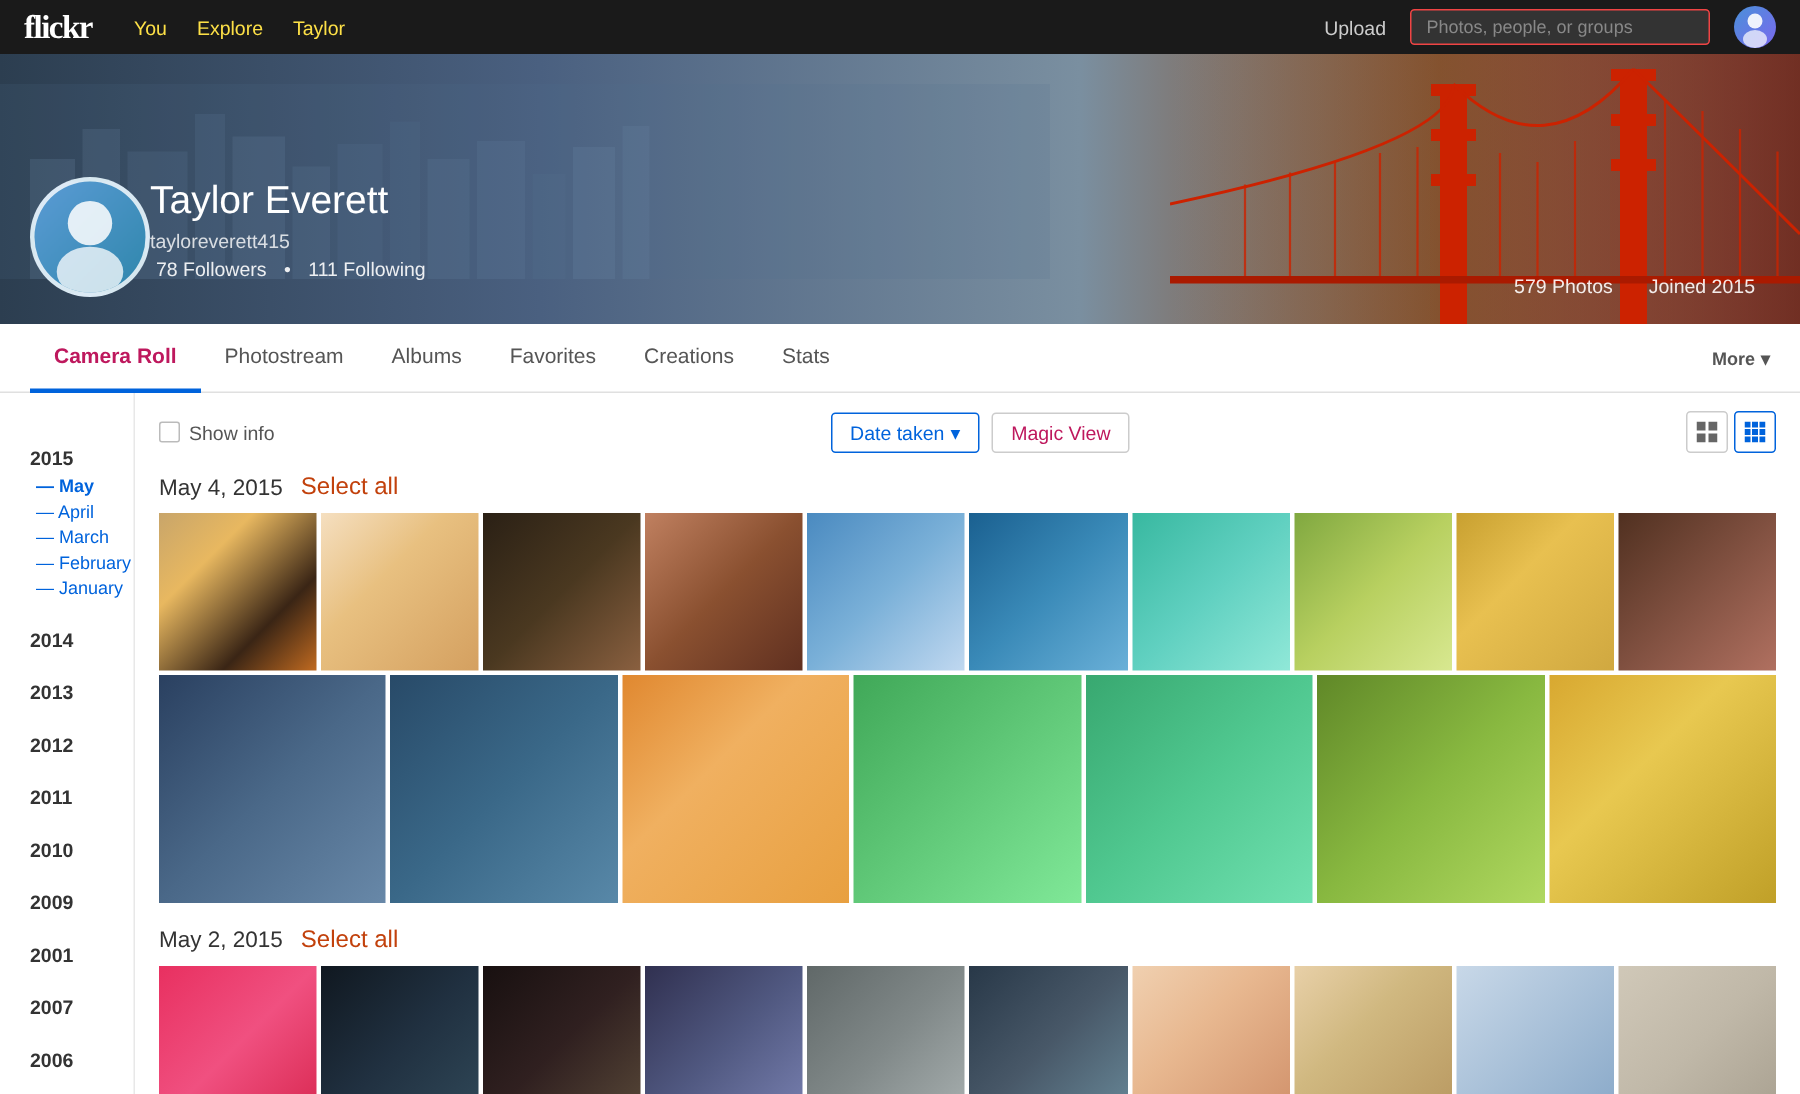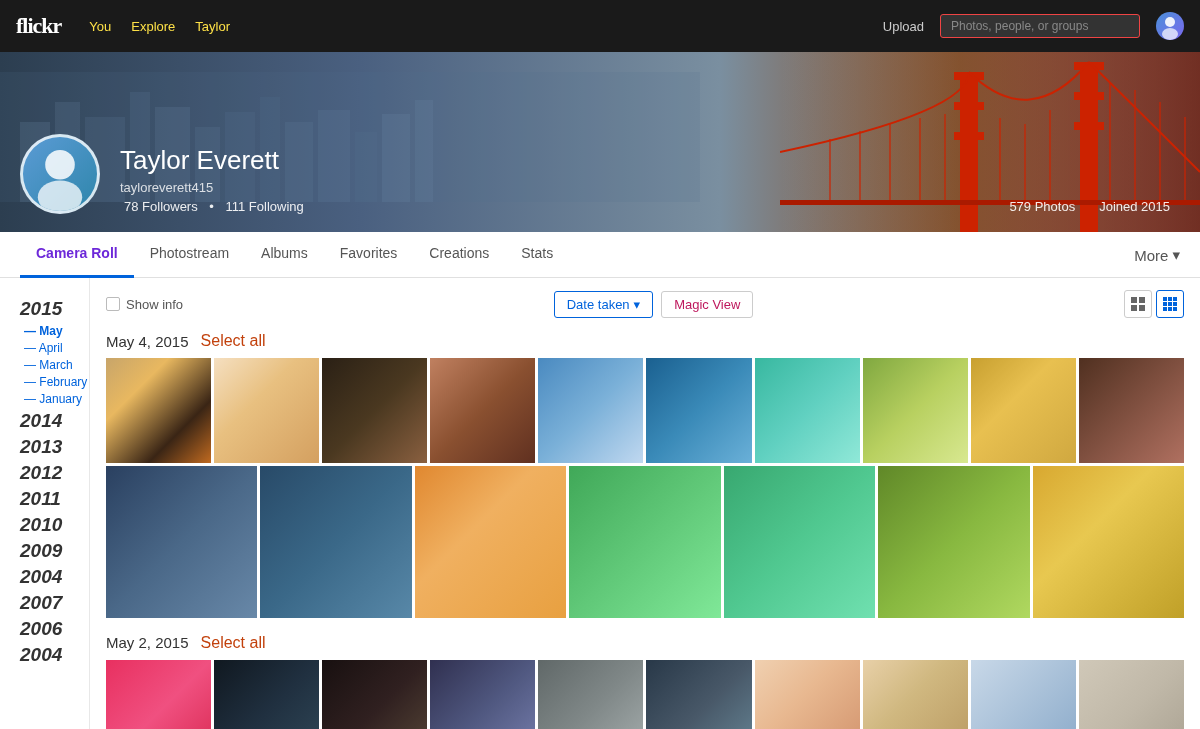--- a/index.html
+++ b/index.html
@@ -1,21 +1,21 @@
 <!DOCTYPE html>
 <html><head>
   <meta charset="utf-8">
   <style>
     * { margin: 0; padding: 0; box-sizing: border-box; }
     body { font-family: -apple-system, BlinkMacSystemFont, 'Helvetica Neue', Arial, sans-serif; font-size: 14px; color: #333; background: #f5f5f5; width: 1200px; }
 
     
     .top-nav {
       background: #1a1a1a;
-      height: 52px;
+      height: 36px;
       display: flex;
       align-items: center;
       padding: 0 16px;
       gap: 20px;
     }
     .flickr-logo {
       font-size: 22px;
       font-weight: 900;
       color: #fff;
       font-family: Georgia, serif;
@@ -90,23 +90,23 @@
       top: 20px;
       width: 700px;
       height: 130px;
       opacity: 0.5;
     }
 
     .profile-info {
       position: relative;
       z-index: 2;
       display: flex;
-      align-items: flex-end;
+      align-items: flex-start;
       padding: 0 20px;
-      gap: 20px;
+      gap: 0;
       flex: 1;
     }
     .profile-avatar {
       width: 80px;
       height: 80px;
       border-radius: 50%;
       border: 3px solid rgba(255,255,255,0.8);
       background: linear-gradient(135deg, #5b9bd5, #2e86ab);
       overflow: hidden;
       flex-shrink: 0;
@@ -143,55 +143,55 @@
     .sub-nav-tabs { display: flex; gap: 0; flex: 1; }
     .sub-nav-tab {
       padding: 14px 16px;
       font-size: 14px;
       color: #555;
       cursor: pointer;
       border-bottom: 3px solid transparent;
       white-space: nowrap;
     }
     .sub-nav-tab.active {
-      color: #6d28d9;
+      color: #be185d;
       border-bottom-color: #0063dc;
       font-weight: 600;
     }
     .sub-nav-more {
       color: #555;
-      font-size: 15px;
+      font-size: 12px;
       cursor: pointer;
       display: flex;
       align-items: flex-end;
       gap: 4px;
+      font-weight: bold;
     }
 
     
     .content-area {
       display: flex;
       background: #fff;
     }
 
     
     .sidebar {
       width: 90px;
       padding: 16px 0 16px 20px;
       border-right: 1px solid #e8e8e8;
       min-height: 600px;
       flex-shrink: 0;
     }
     .sidebar-year {
-      font-size: 19px;
+      font-size: 13px;
       color: #333;
       font-weight: 600;
       margin-bottom: 4px;
-      margin-top: 4px;
-      cursor: pointer;
-      font-style: italic;
+      margin-top: 20px;
+      cursor: pointer;
     }
     .sidebar-month {
       font-size: 12px;
       color: #0063dc;
       margin-bottom: 3px;
       cursor: pointer;
       padding-left: 4px;
     }
     .sidebar-month.active { font-weight: 600; }
     .sidebar-month::before { content: '— '; color: #0063dc; }
@@ -461,21 +461,21 @@
     <div class="sidebar-month">April</div>
     <div class="sidebar-month">March</div>
     <div class="sidebar-month">February</div>
     <div class="sidebar-month">January</div>
     <div class="sidebar-year">2014</div>
     <div class="sidebar-year">2013</div>
     <div class="sidebar-year">2012</div>
     <div class="sidebar-year">2011</div>
     <div class="sidebar-year">2010</div>
     <div class="sidebar-year">2009</div>
-    <div class="sidebar-year">2004</div>
+    <div class="sidebar-year">2001</div>
     <div class="sidebar-year">2007</div>
     <div class="sidebar-year">2006</div>
     <div class="sidebar-year">2004</div>
   </div>
 
   <div class="main-content">
 
     <div class="photos-toolbar">
       <label class="checkbox-label">
         <div class="checkbox-box"></div>

